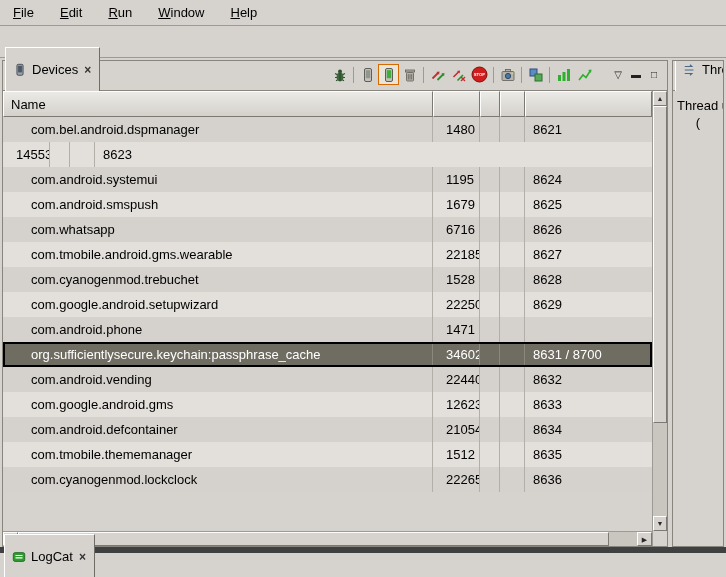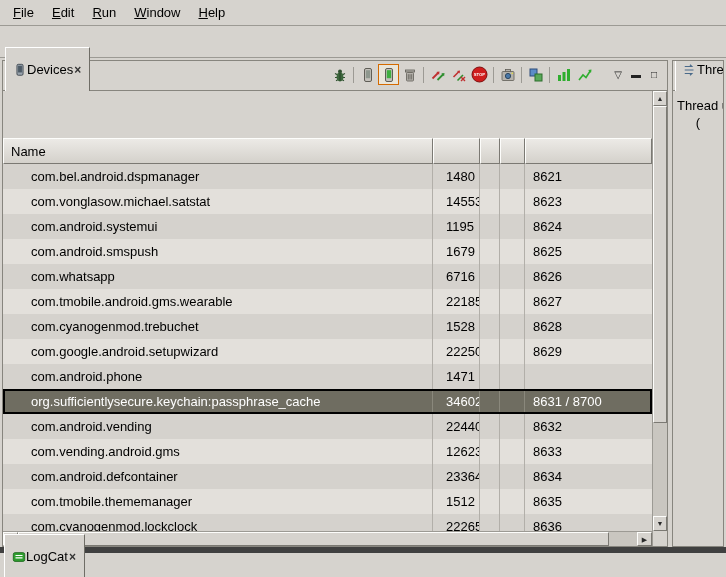--- a/index.html
+++ b/index.html
@@ -1,52 +1,52 @@
 <!DOCTYPE html>
 <html><head>
 <meta charset="utf-8">
 <style>
   * { box-sizing:border-box; margin:0; padding:0; }
   html,body { width:726px; height:577px; }
   body { font-family:"Liberation Sans", sans-serif; background:#d6d3ce; color:#000; }
   .screen { width:726px; height:577px; display:flex; flex-direction:column; background:#d6d3ce; overflow:hidden; }
 
   
-  .menubar { height:26px; display:flex; align-items:center; padding-left:4px; border-bottom:1px solid #9c9a94; flex:0 0 auto; }
+  .menubar { height:26px; display:flex; align-items:center; padding-left:4px; border-bottom:1px solid #9c9a94; flex:0 0 auto;gap:8px; }
   .menu-item { padding:4px 9px; font-size:13px; cursor:default; }
   .menu-item u { text-decoration:underline; }
 
   
   .toolbar-strip { height:32px; border-bottom:1px solid #9c9a94; flex:0 0 auto; background:#d6d3ce; }
 
   
   .main { flex:1 1 auto; display:flex; padding:2px 2px 0 2px; min-height:0; }
   .devices-panel { width:666px; flex:0 0 auto; border:1px solid #87857e; display:flex; flex-direction:column; background:#d6d3ce; min-height:0; }
   .splitter { width:4px; flex:0 0 auto; }
   .threads-panel { flex:1 1 auto; border:1px solid #87857e; overflow:hidden; background:#d6d3ce; }
 
   
   .panel-header { height:30px; flex:0 0 auto; position:relative; display:flex; align-items:flex-end; border-bottom:1px solid #87857e; background:#d6d3ce; }
-  .tab { display:flex; align-items:center; height:44px; padding:0 7px; margin-left:2px; margin-bottom:-1px; background:#d6d3ce;
+  .tab { display:flex; align-items:center; gap:5px; height:44px; padding:0 7px; margin-left:2px; margin-bottom:-1px; background:#d6d3ce;
          border-top:1px solid #fff; border-left:1px solid #fff; border-right:1px solid #6f6d66; font-size:13px; z-index:2; cursor:default; }
   .tab-close { font-size:12px; font-weight:bold; color:#333; padding:0 1px; line-height:1; cursor:pointer; }
   .tab-icon svg { display:block; }
 
   
   .panel-toolbar { position:absolute; right:4px; top:3px; display:flex; align-items:center; }
   .tbtn { width:21px; height:21px; display:flex; align-items:center; justify-content:center; border:1px solid transparent; cursor:pointer; }
   .tbtn svg { display:block; }
   .tbtn.active { border:1px solid #d46a00; background:#e9e5da; }
   .tsep { width:1px; height:16px; background:#9c9a94; margin:0 3px; }
   .tgap { width:14px; }
   .winbtn { width:18px; height:18px; display:flex; align-items:center; justify-content:center; font-size:10px; color:#222; cursor:pointer; }
 
   
   .table-inner { flex:1 1 auto; display:flex; min-height:0; }
-  .table-content { flex:1 1 auto; display:flex; flex-direction:column; min-width:0;margin-top:47px; }
+  .table-content { flex:1 1 auto; display:flex; flex-direction:column; min-width:0; }
   .thead { height:26px; flex:0 0 auto; display:flex; }
   .th { border-top:1px solid #fdfdfb; border-left:1px solid #fdfdfb; border-right:1px solid #7b7973; border-bottom:1px solid #7b7973;
         background:linear-gradient(#eceae6,#d4d1cb); font-size:13px; display:flex; align-items:center; padding:0 7px; overflow:hidden; }
   .th-name { width:430px; } .th-pid { width:47px; } .th-c3 { width:20px; } .th-c4 { width:25px; } .th-port { flex:1; }
   .tbody { flex:1 1 auto; overflow:hidden; background:#d6d3ce; }
   .prow { display:flex; height:25px; font-size:13px; cursor:default; }
   .prow:nth-child(odd)  { background:#d5d2cd; }
   .prow:nth-child(even) { background:#e3e0db; }
   .cell { display:flex; align-items:center; border-right:1px solid #b2afa9; overflow:hidden; white-space:nowrap; }
   .cell-name { width:430px; padding-left:28px; }
@@ -227,21 +227,20 @@
 
           <div class="tbody">
               <div class="prow">
     <div class="cell cell-name">com.bel.android.dspmanager</div>
     <div class="cell cell-pid">1480</div>
     <div class="cell cell-c3"></div>
     <div class="cell cell-c4"></div>
     <div class="cell cell-port">8621</div>
   </div>
               <div class="prow">
-    <div class="cell cell-name">com.vonglasow.michael.satstat</div>
     <div class="cell cell-pid">14553</div>
     <div class="cell cell-c3"></div>
     <div class="cell cell-c4"></div>
     <div class="cell cell-port">8623</div>
   </div>
               <div class="prow">
     <div class="cell cell-name">com.android.systemui</div>
     <div class="cell cell-pid">1195</div>
     <div class="cell cell-c3"></div>
     <div class="cell cell-c4"></div>
@@ -296,29 +295,29 @@
     <div class="cell cell-port">8631 / 8700</div>
   </div>
               <div class="prow">
     <div class="cell cell-name">com.android.vending</div>
     <div class="cell cell-pid">22440</div>
     <div class="cell cell-c3"></div>
     <div class="cell cell-c4"></div>
     <div class="cell cell-port">8632</div>
   </div>
               <div class="prow">
-    <div class="cell cell-name">com.vending.android.gms</div>
+    <div class="cell cell-name">com.google.android.gms</div>
     <div class="cell cell-pid">12623</div>
     <div class="cell cell-c3"></div>
     <div class="cell cell-c4"></div>
     <div class="cell cell-port">8633</div>
   </div>
               <div class="prow">
     <div class="cell cell-name">com.android.defcontainer</div>
-    <div class="cell cell-pid">23364</div>
+    <div class="cell cell-pid">21054</div>
     <div class="cell cell-c3"></div>
     <div class="cell cell-c4"></div>
     <div class="cell cell-port">8634</div>
   </div>
               <div class="prow">
     <div class="cell cell-name">com.tmobile.thememanager</div>
     <div class="cell cell-pid">1512</div>
     <div class="cell cell-c3"></div>
     <div class="cell cell-c4"></div>
     <div class="cell cell-port">8635</div>

